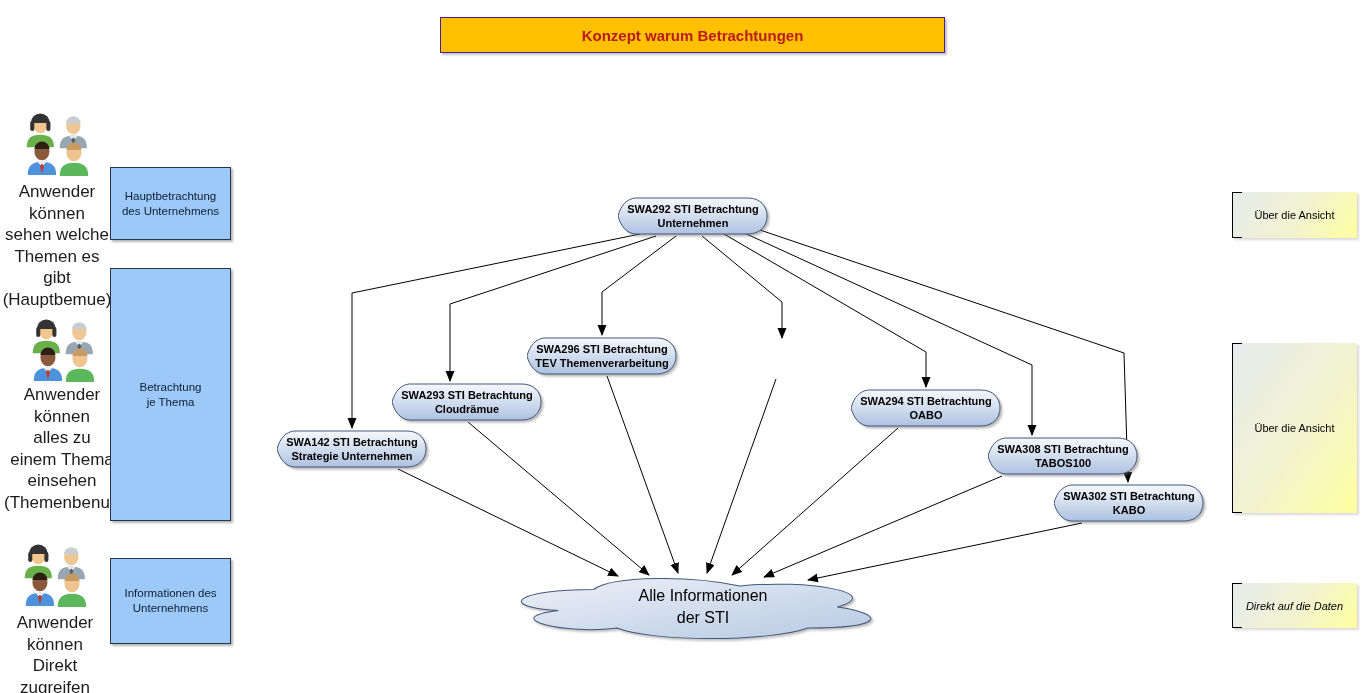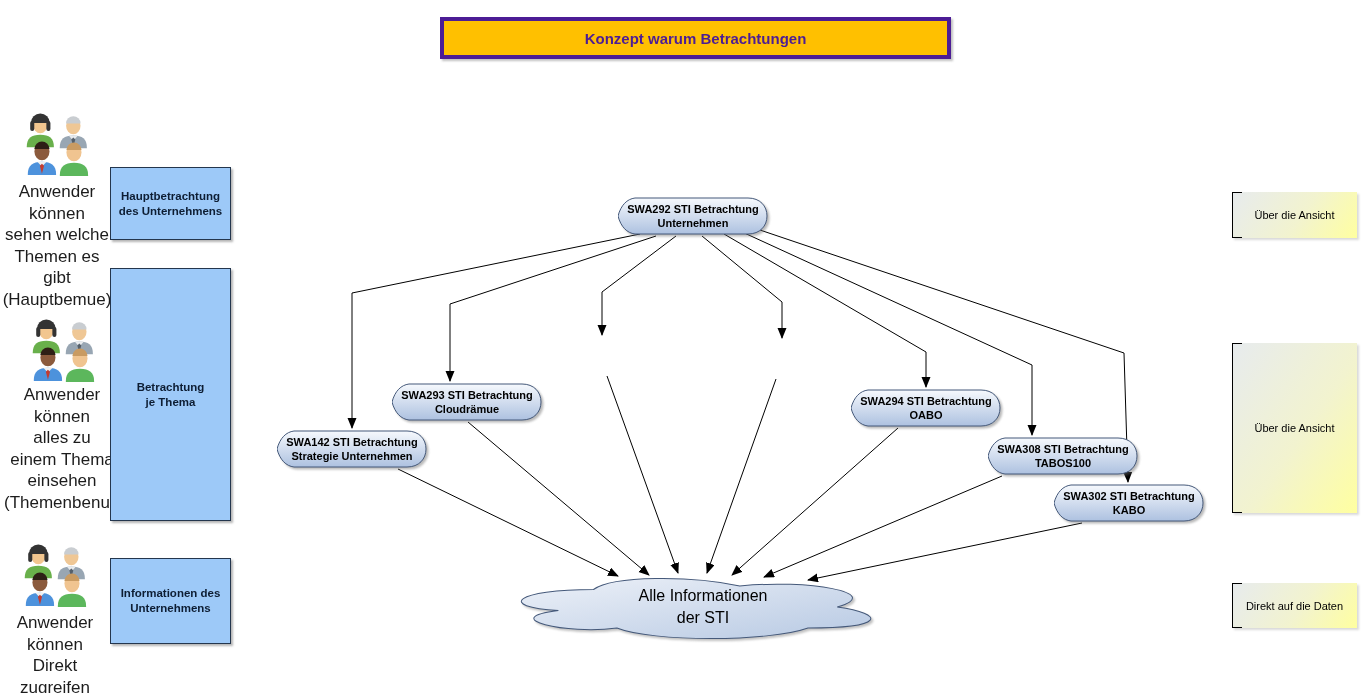--- a/index.html
+++ b/index.html
@@ -1,33 +1,33 @@
 <!DOCTYPE html>
 <html><head>
 <meta charset="utf-8">
 <style>
   html,body{margin:0;padding:0;background:#ffffff;}
   body{font-family:"Liberation Sans","DejaVu Sans",sans-serif;}
   #canvas{position:relative;width:1372px;height:693px;background:#ffffff;overflow:hidden;}
 
   
   .title-box{position:absolute;left:440px;top:17px;width:503px;height:34px;
-    background:#FFC000;border:4px solid #4c1d95;box-shadow:2px 2px 2px rgba(120,120,120,.45);
+    background:#FFC000;border:1px solid #4c1d95;box-shadow:2px 2px 2px rgba(120,120,120,.45);
     display:flex;align-items:center;justify-content:center;
-    font-size:15px;font-weight:bold;color:#4c1d95;}
+    font-size:15px;font-weight:bold;color:#b91c1c;}
 
   
   .edges{position:absolute;left:0;top:0;z-index:1;}
   .edges polyline{fill:none;stroke:#000;stroke-width:1;}
 
   
   .blue-box{position:absolute;background:#9DC9F8;border:1px solid #24364d;
     box-shadow:2px 2px 2px rgba(110,110,110,.5);z-index:2;
     display:flex;align-items:center;justify-content:center;text-align:center;
-    font-size:11.5px;font-weight:bold;color:#0d1d33;white-space:pre-line;line-height:1.3;}
+    font-size:11.5px;font-weight:normal;color:#0d1d33;white-space:pre-line;line-height:1.3;}
   .blue-box.b1{left:110px;top:167px;width:119px;height:71px;}
   .blue-box.b2{left:110px;top:268px;width:119px;height:251px;}
   .blue-box.b3{left:110px;top:558px;width:119px;height:84px;}
 
   
   .caption{position:absolute;text-align:center;font-size:17px;color:#1c1c1c;
     white-space:pre-line;line-height:1.27;z-index:2;}
   .caption.c1{left:0;top:181px;width:114px;}
   .caption.c2{left:4px;top:384px;width:116px;}
   .caption.c3{left:0;top:612px;width:110px;}
@@ -65,21 +65,21 @@
   .ansicht-box{position:absolute;width:125px;z-index:2;
     background:linear-gradient(125deg,#e7ebee 0%,#f2f3cf 55%,#ffffa0 100%);
     box-shadow:2px 2px 2px rgba(150,150,150,.35);
     display:flex;align-items:center;justify-content:center;text-align:center;
     font-size:11px;color:#000;}
   .ansicht-box .bracket{position:absolute;left:0;top:0;bottom:0;width:9px;
     border-left:1.5px solid #000;border-top:1.5px solid #000;border-bottom:1.5px solid #000;}
   .ansicht-box .txt{position:relative;}
   .r1{left:1232px;top:192px;height:46px;}
   .r2{left:1232px;top:343px;height:170px;}
-  .r3{left:1232px;top:583px;height:45px;}
+  .r3{left:1232px;top:583px;height:45px;font-style:italic;}
 </style>
 </head>
 <body>
 
 <div id="canvas">
 
   <svg width="0" height="0" style="position:absolute" aria-hidden="true">
     <defs>
       <linearGradient id="nodeGrad" x1="0" y1="0" x2="0" y2="1">
         <stop offset="0" stop-color="#F6F9FD"></stop>
@@ -195,20 +195,27 @@
   </div>
 
   <div class="display-node n-root">
     <svg viewBox="0 0 150 38" preserveAspectRatio="none">
         <use href="#display-shape" width="150" height="38"></use>
       </svg>
     <div class="lbl">SWA292 STI Betrachtung
 Unternehmen</div>
   </div>
 
+  <div class="display-node n0">
+    <svg viewBox="0 0 150 38" preserveAspectRatio="none">
+        <use href="#display-shape" width="150" height="38"></use>
+      </svg>
+    <div class="lbl">SWA296 STI Betrachtung
+TEV Themenverarbeitung</div>
+  </div>
   <div class="display-node n2">
     <svg viewBox="0 0 150 38" preserveAspectRatio="none">
         <use href="#display-shape" width="150" height="38"></use>
       </svg>
     <div class="lbl">SWA293 STI Betrachtung
 Cloudrämue</div>
   </div>
   <div class="display-node n3">
     <svg viewBox="0 0 150 38" preserveAspectRatio="none">
         <use href="#display-shape" width="150" height="38"></use>

